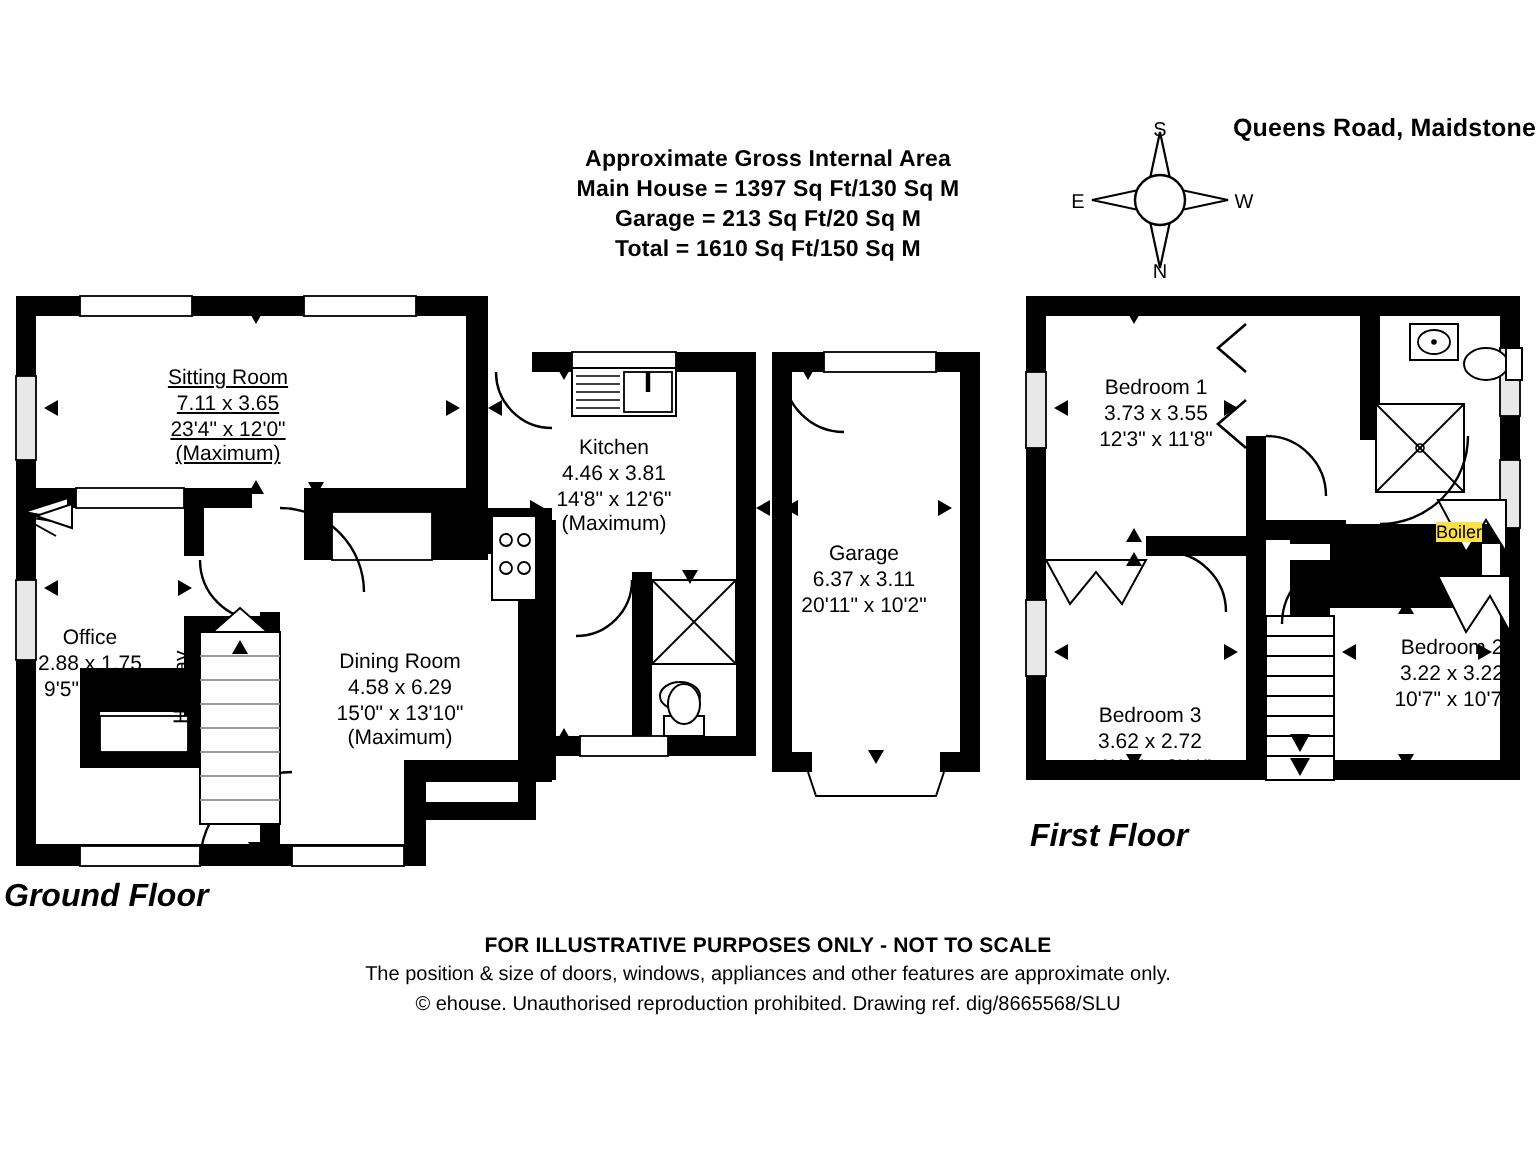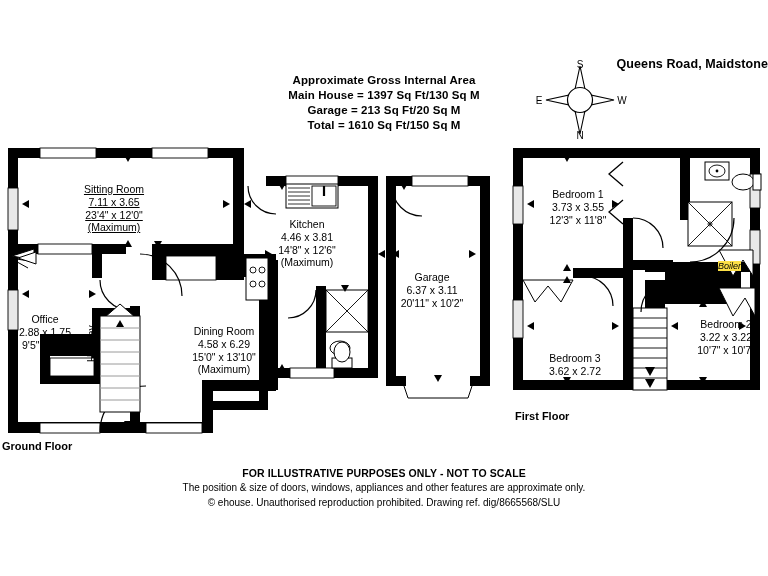--- a/index.html
+++ b/index.html
@@ -43,23 +43,24 @@
     position: absolute;
     left: 530px;
     top: 60px;
     width: 100px;
     height: 80px;
   }
   .compass svg { display: block; }
   
   .floor-label {
     position: absolute;
-    font-size: 11px;
+    font-size: 16px;
     font-weight: bold;
     white-space: nowrap;
+    font-style: italic;
   }
   #gf-label { left: 2px; top: 440px; }
   #ff-label { left: 515px; top: 410px; }
 
   
   .plan {
     position: absolute;
   }
   #ground-plan { left: 0px; top: 140px; width: 500px; height: 300px; }
   #first-plan  { left: 505px; top: 140px; width: 263px; height: 275px; }
@@ -82,21 +83,20 @@
     writing-mode: vertical-rl;
     text-orientation: mixed;
     transform: rotate(180deg);
   }
   .small-lbl {
     position: absolute;
     font-size: 9px;
     white-space: nowrap;
     background: #fde047;
     pointer-events: none;
-    font-style: italic;
   }
 
   
   .footer {
     position: absolute;
     left: 0;
     top: 466px;
     width: 768px;
     text-align: center;
     line-height: 1.45;
@@ -589,21 +589,21 @@
     <span class="d1">6.37 x 3.11</span>
     <span class="d2">20'11" x 10'2"</span>
   </div>
 
   <div class="room-label" style="left: 2px; top: 313px; width: 86px;">
     <span class="nm">Office</span>
     <span class="d1">2.88 x 1.75</span>
     <span class="d2">9'5" x 5'9"</span>
   </div>
 
-  <div class="room-label" style="left: 142px; top: 325px; width: 116px; padding-left: 24px;">
+  <div class="room-label" style="left: 142px; top: 325px; width: 116px;">
     <span class="nm">Dining Room</span>
     <span class="d1">4.58 x 6.29</span>
     <span class="d2">15'0" x 13'10"</span>
     <span class="mx">(Maximum)</span>
   </div>
 
   <div class="room-label vert" style="left: 85px; top: 316px; height: 56px;">Hallway</div>
 
   <div class="room-label" style="left: 523px; top: 188px; width: 110px;">
     <span class="nm">Bedroom 1</span>

